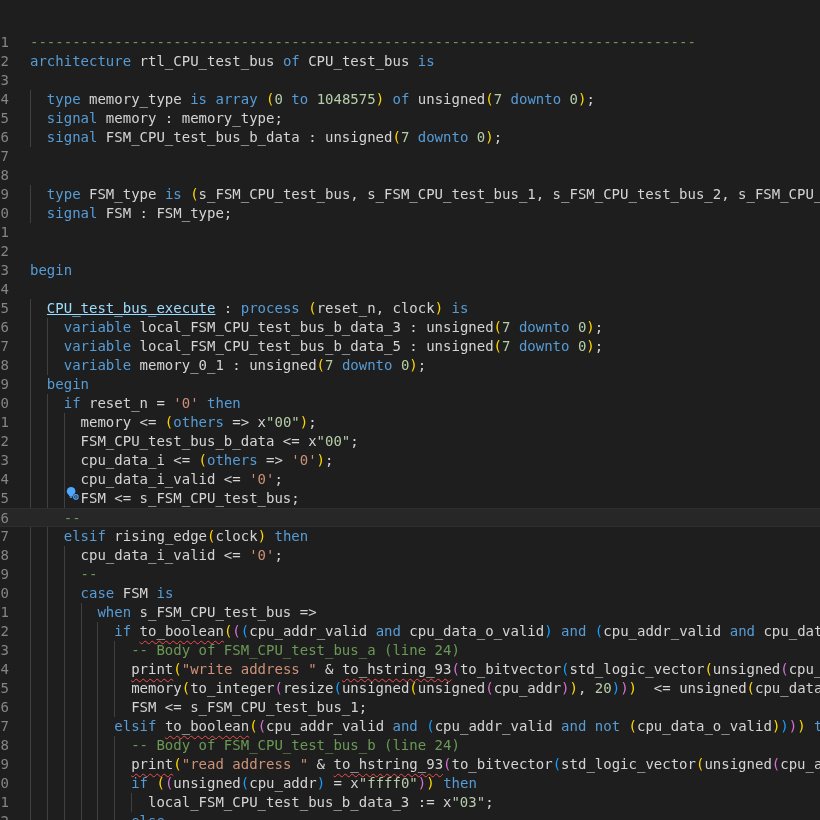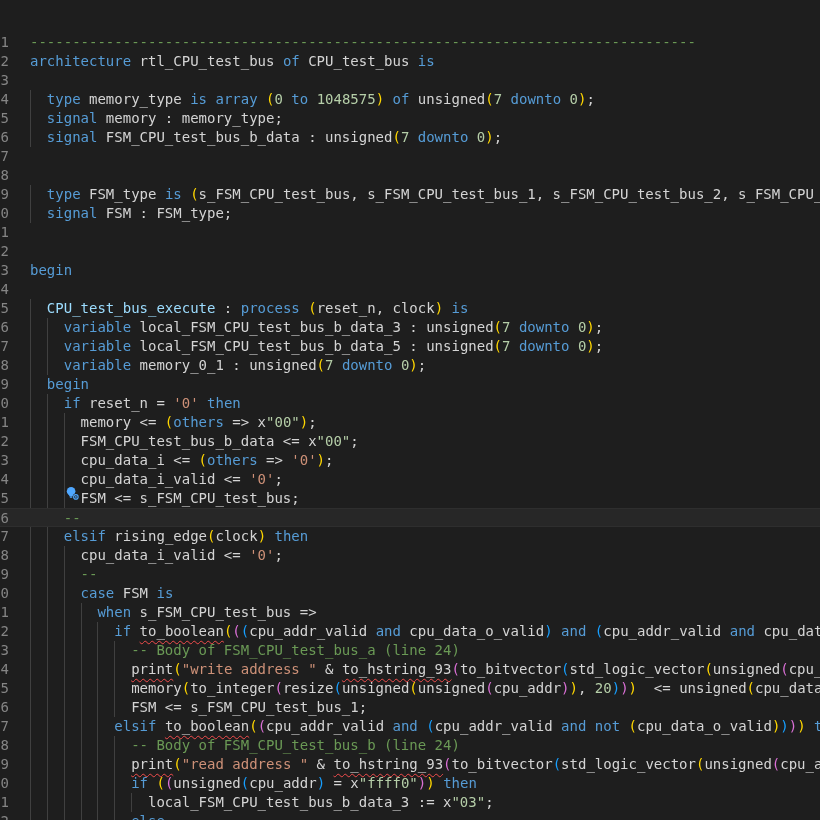--- a/index.html
+++ b/index.html
@@ -44,21 +44,21 @@
     position: absolute;
     top: 0; bottom: 0;
     width: 1px;
     background: var(--indent_guide);
   }
   .tk-k   { color: var(--k); }
   .tk-w   { color: var(--w); }
   .tk-n   { color: var(--n); }
   .tk-s   { color: var(--s); }
   .tk-c   { color: var(--c); }
-  .tk-fn  { color: var(--fn); }
+  .tk-fn  { color: var(--fn); text-decoration: underline; }
   .tk-b1  { color: var(--b1); }
   .tk-b2  { color: var(--b2); }
   .tk-b3  { color: var(--b3); }
   .tk-err {
     color: var(--w);
     text-decoration-line: underline;
     text-decoration-style: wavy;
     text-decoration-color: var(--squiggle);
     text-decoration-thickness: 1px;
     text-underline-offset: 3.5px;

